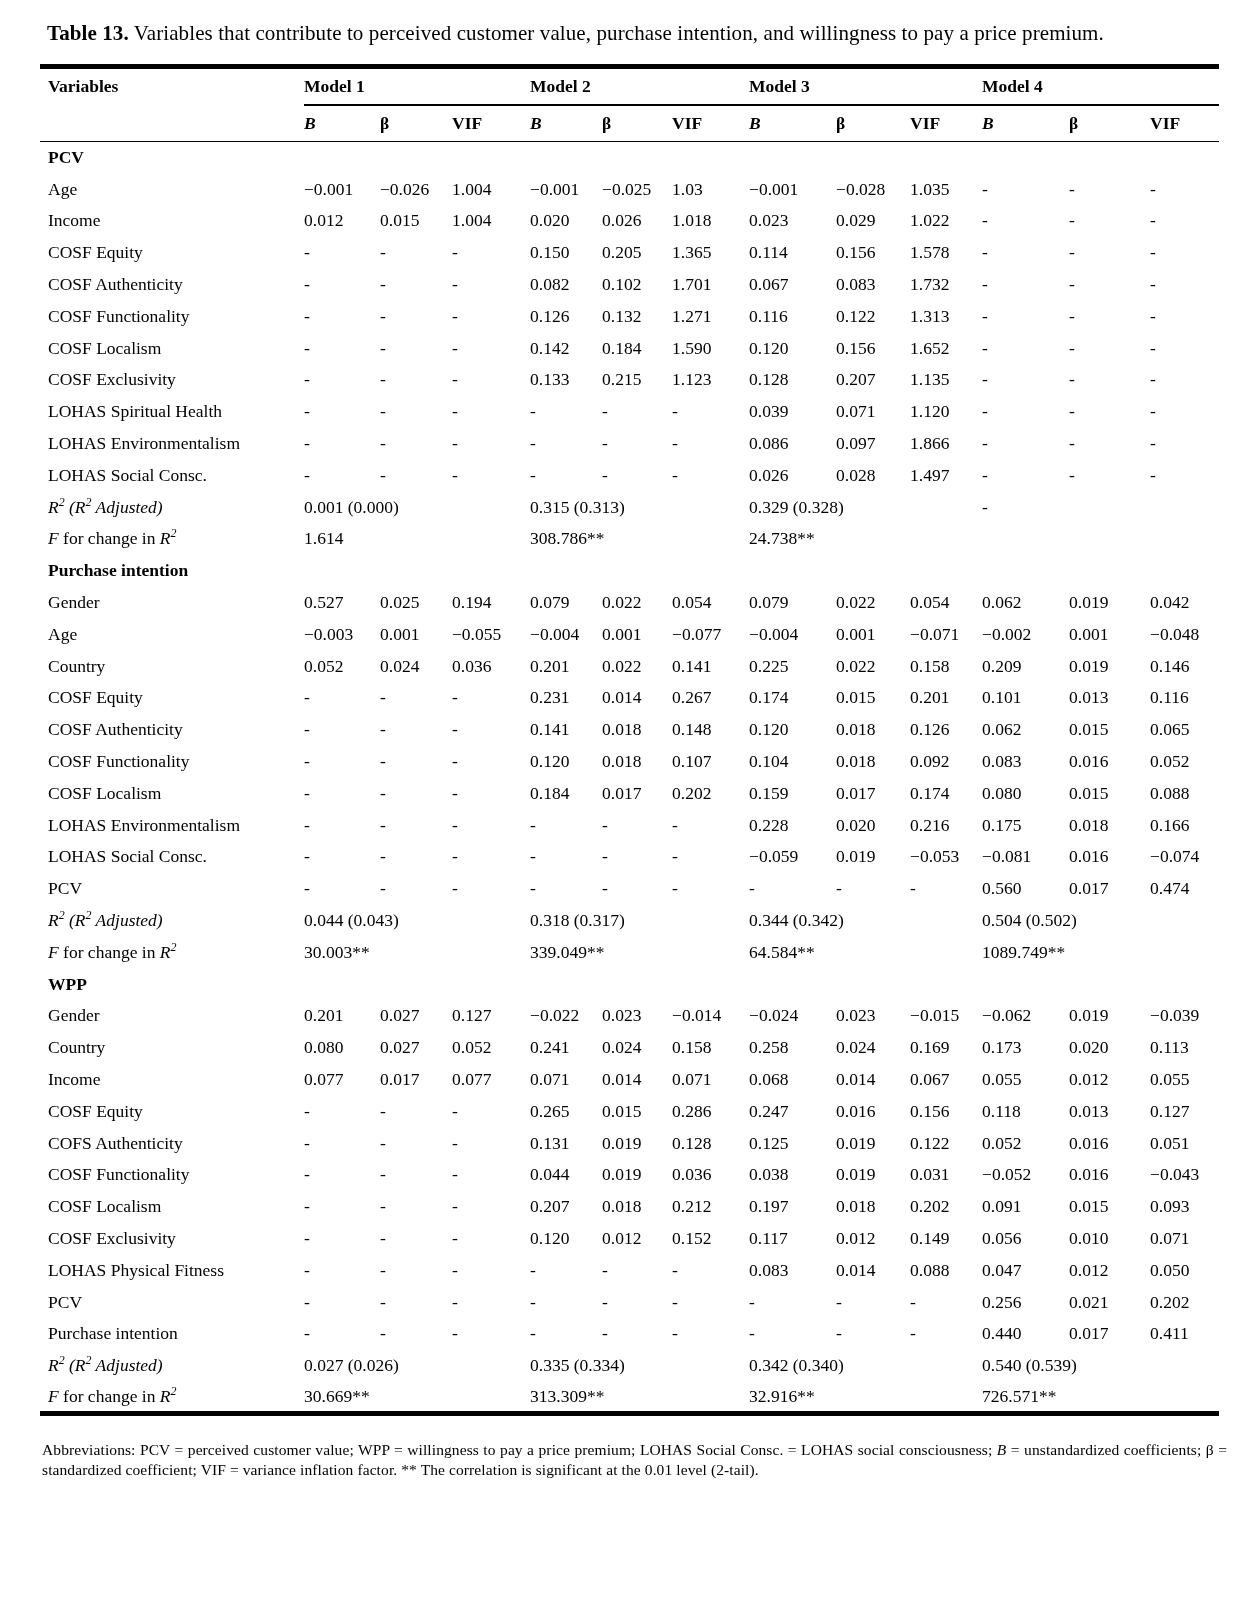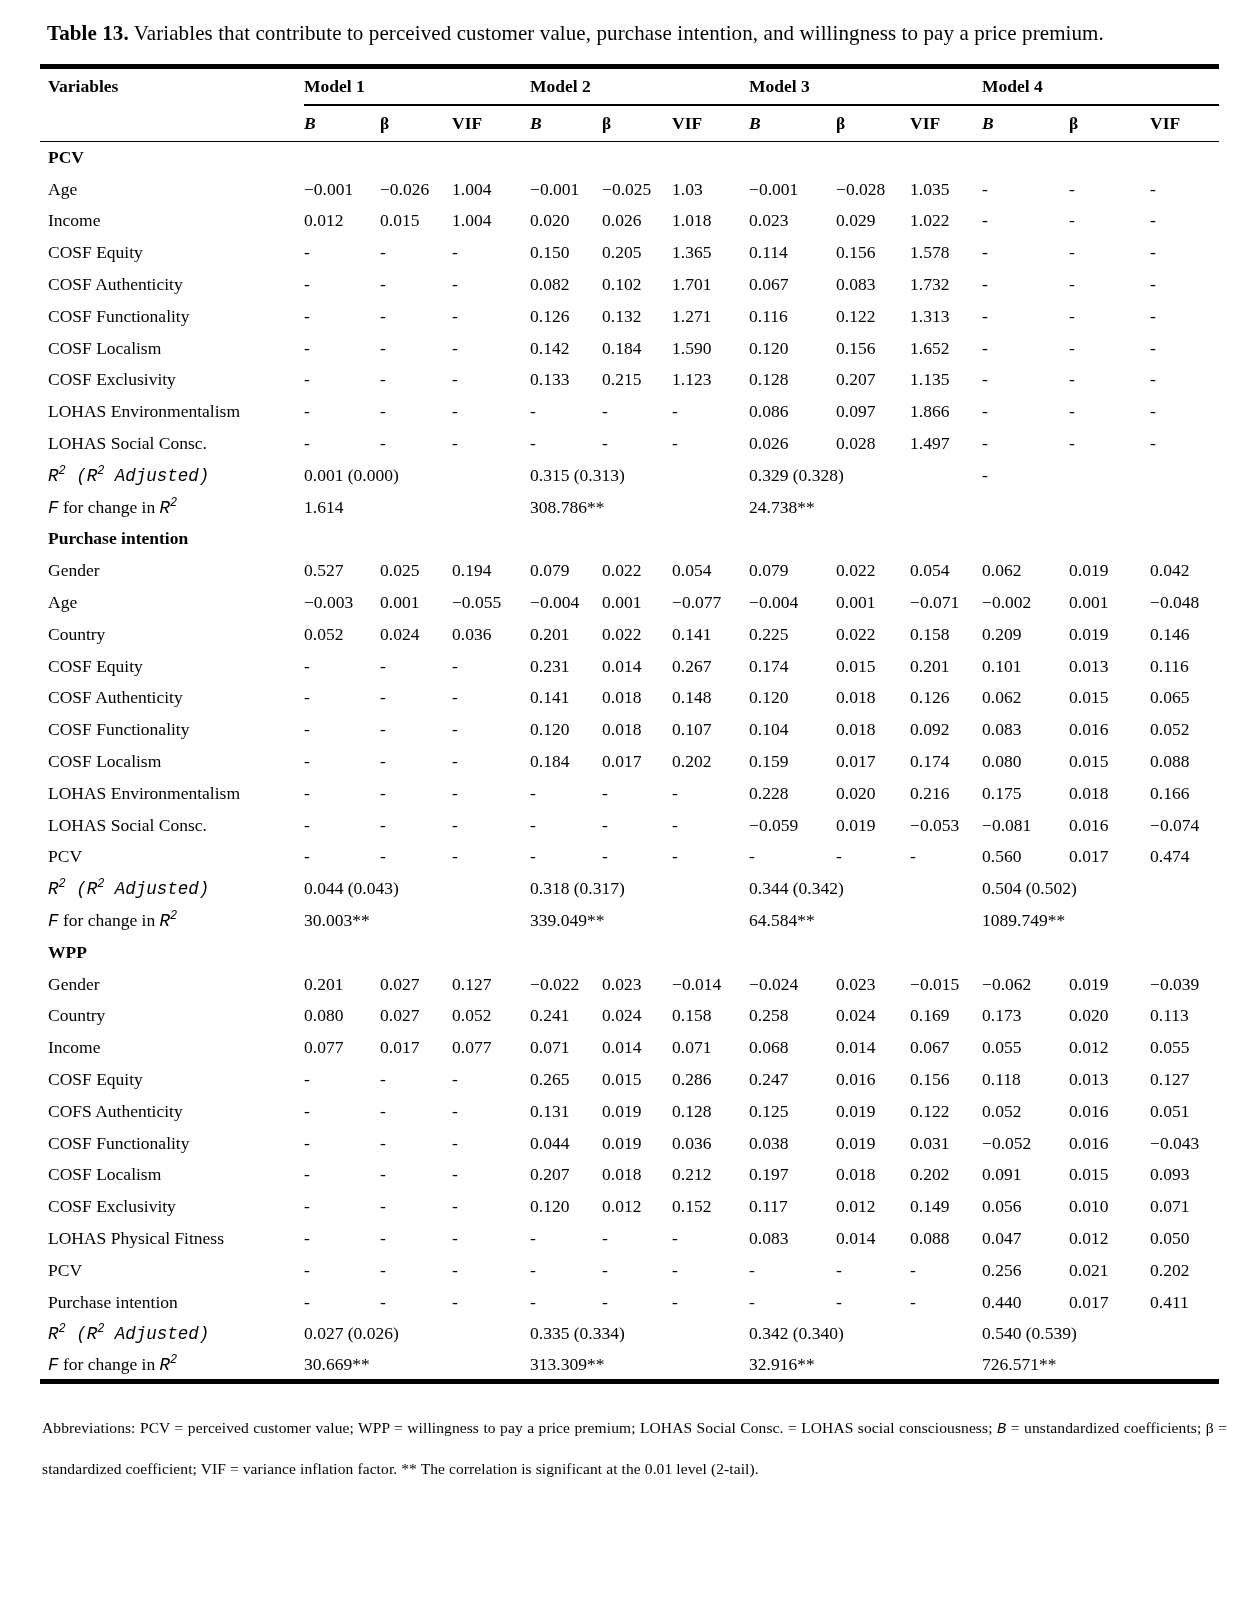--- a/index.html
+++ b/index.html
@@ -46,27 +46,27 @@
   }
   thead tr.models-row th { height: 38px; font-weight: 700; margin-left: 29px; }
   thead tr.models-row th.model-head { border-bottom: 2.5px solid #000; }
   thead tr.sub-row th { height: 37px; font-weight: 700; border-bottom: 1.5px solid #000; }
   thead th.var-head { padding-left: 8px; }
   th.sub-b { font-style: italic; }
   tbody td { height: 31.8px; }
   td.var-label { padding-left: 8px; }
   td.section-head { font-weight: 700; padding-left: 8px; }
   td.num {}
-  i { font-style: italic; font-family: Liberation Mono, monospace; }
+  i { font-style: italic; }
   sup { font-size: 0.68em; vertical-align: super; line-height: 0; }
   .footnote {
     margin: 24px 0 0 2px;
     width: 1185px;
     font-size: 15.5px;
-    line-height: 40px;
+    line-height: 20px;
     text-align: justify;
     letter-spacing: 0.1px;
   }
 </style>
 </head>
 <body>
 
 <div class="page">
 
   <p class="caption"><b>Table 13.</b><span> Variables that contribute to perceived customer value, purchase intention, and willingness to pay a price premium.</span></p>
@@ -214,20 +214,35 @@
           <td class="num">0.215</td>
           <td class="num">1.123</td>
           <td class="num">0.128</td>
           <td class="num">0.207</td>
           <td class="num">1.135</td>
           <td class="num">-</td>
           <td class="num">-</td>
           <td class="num">-</td>
         </tr>
         <tr>
+          <td class="var-label">LOHAS Spiritual Health</td>
+          <td class="num">-</td>
+          <td class="num">-</td>
+          <td class="num">-</td>
+          <td class="num">-</td>
+          <td class="num">-</td>
+          <td class="num">-</td>
+          <td class="num">0.039</td>
+          <td class="num">0.071</td>
+          <td class="num">1.120</td>
+          <td class="num">-</td>
+          <td class="num">-</td>
+          <td class="num">-</td>
+        </tr>
+        <tr>
           <td class="var-label">LOHAS Environmentalism</td>
           <td class="num">-</td>
           <td class="num">-</td>
           <td class="num">-</td>
           <td class="num">-</td>
           <td class="num">-</td>
           <td class="num">-</td>
           <td class="num">0.086</td>
           <td class="num">0.097</td>
           <td class="num">1.866</td>

